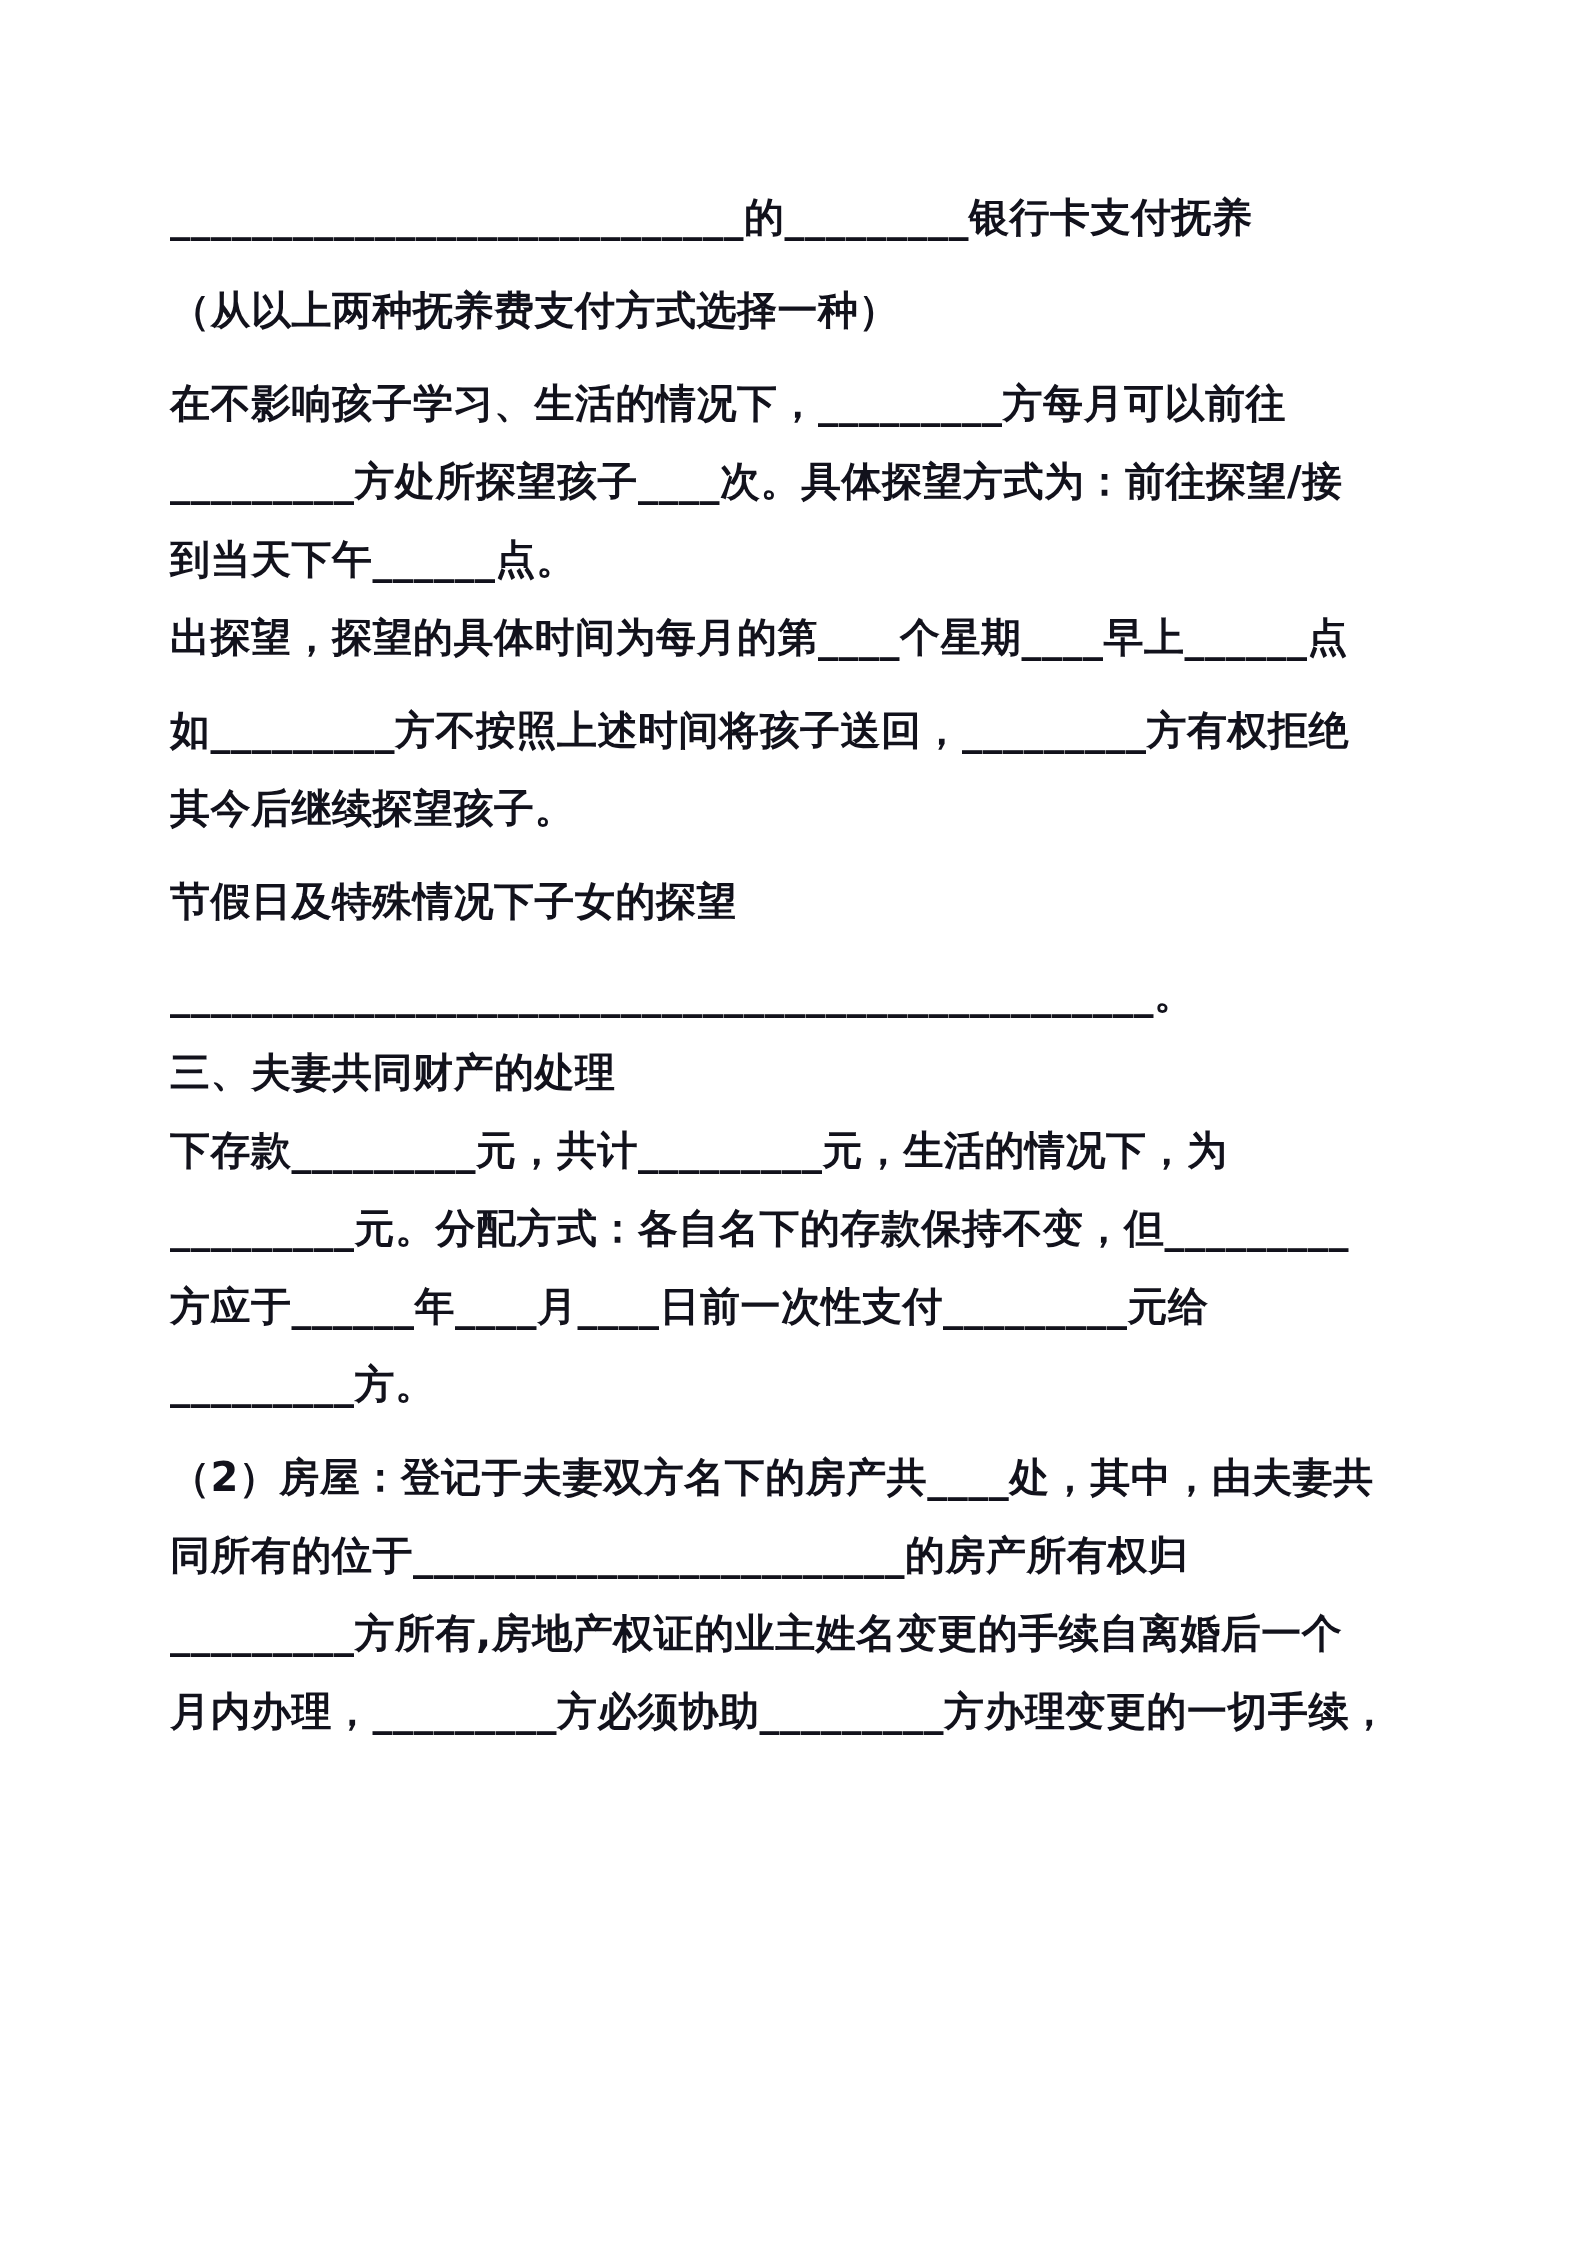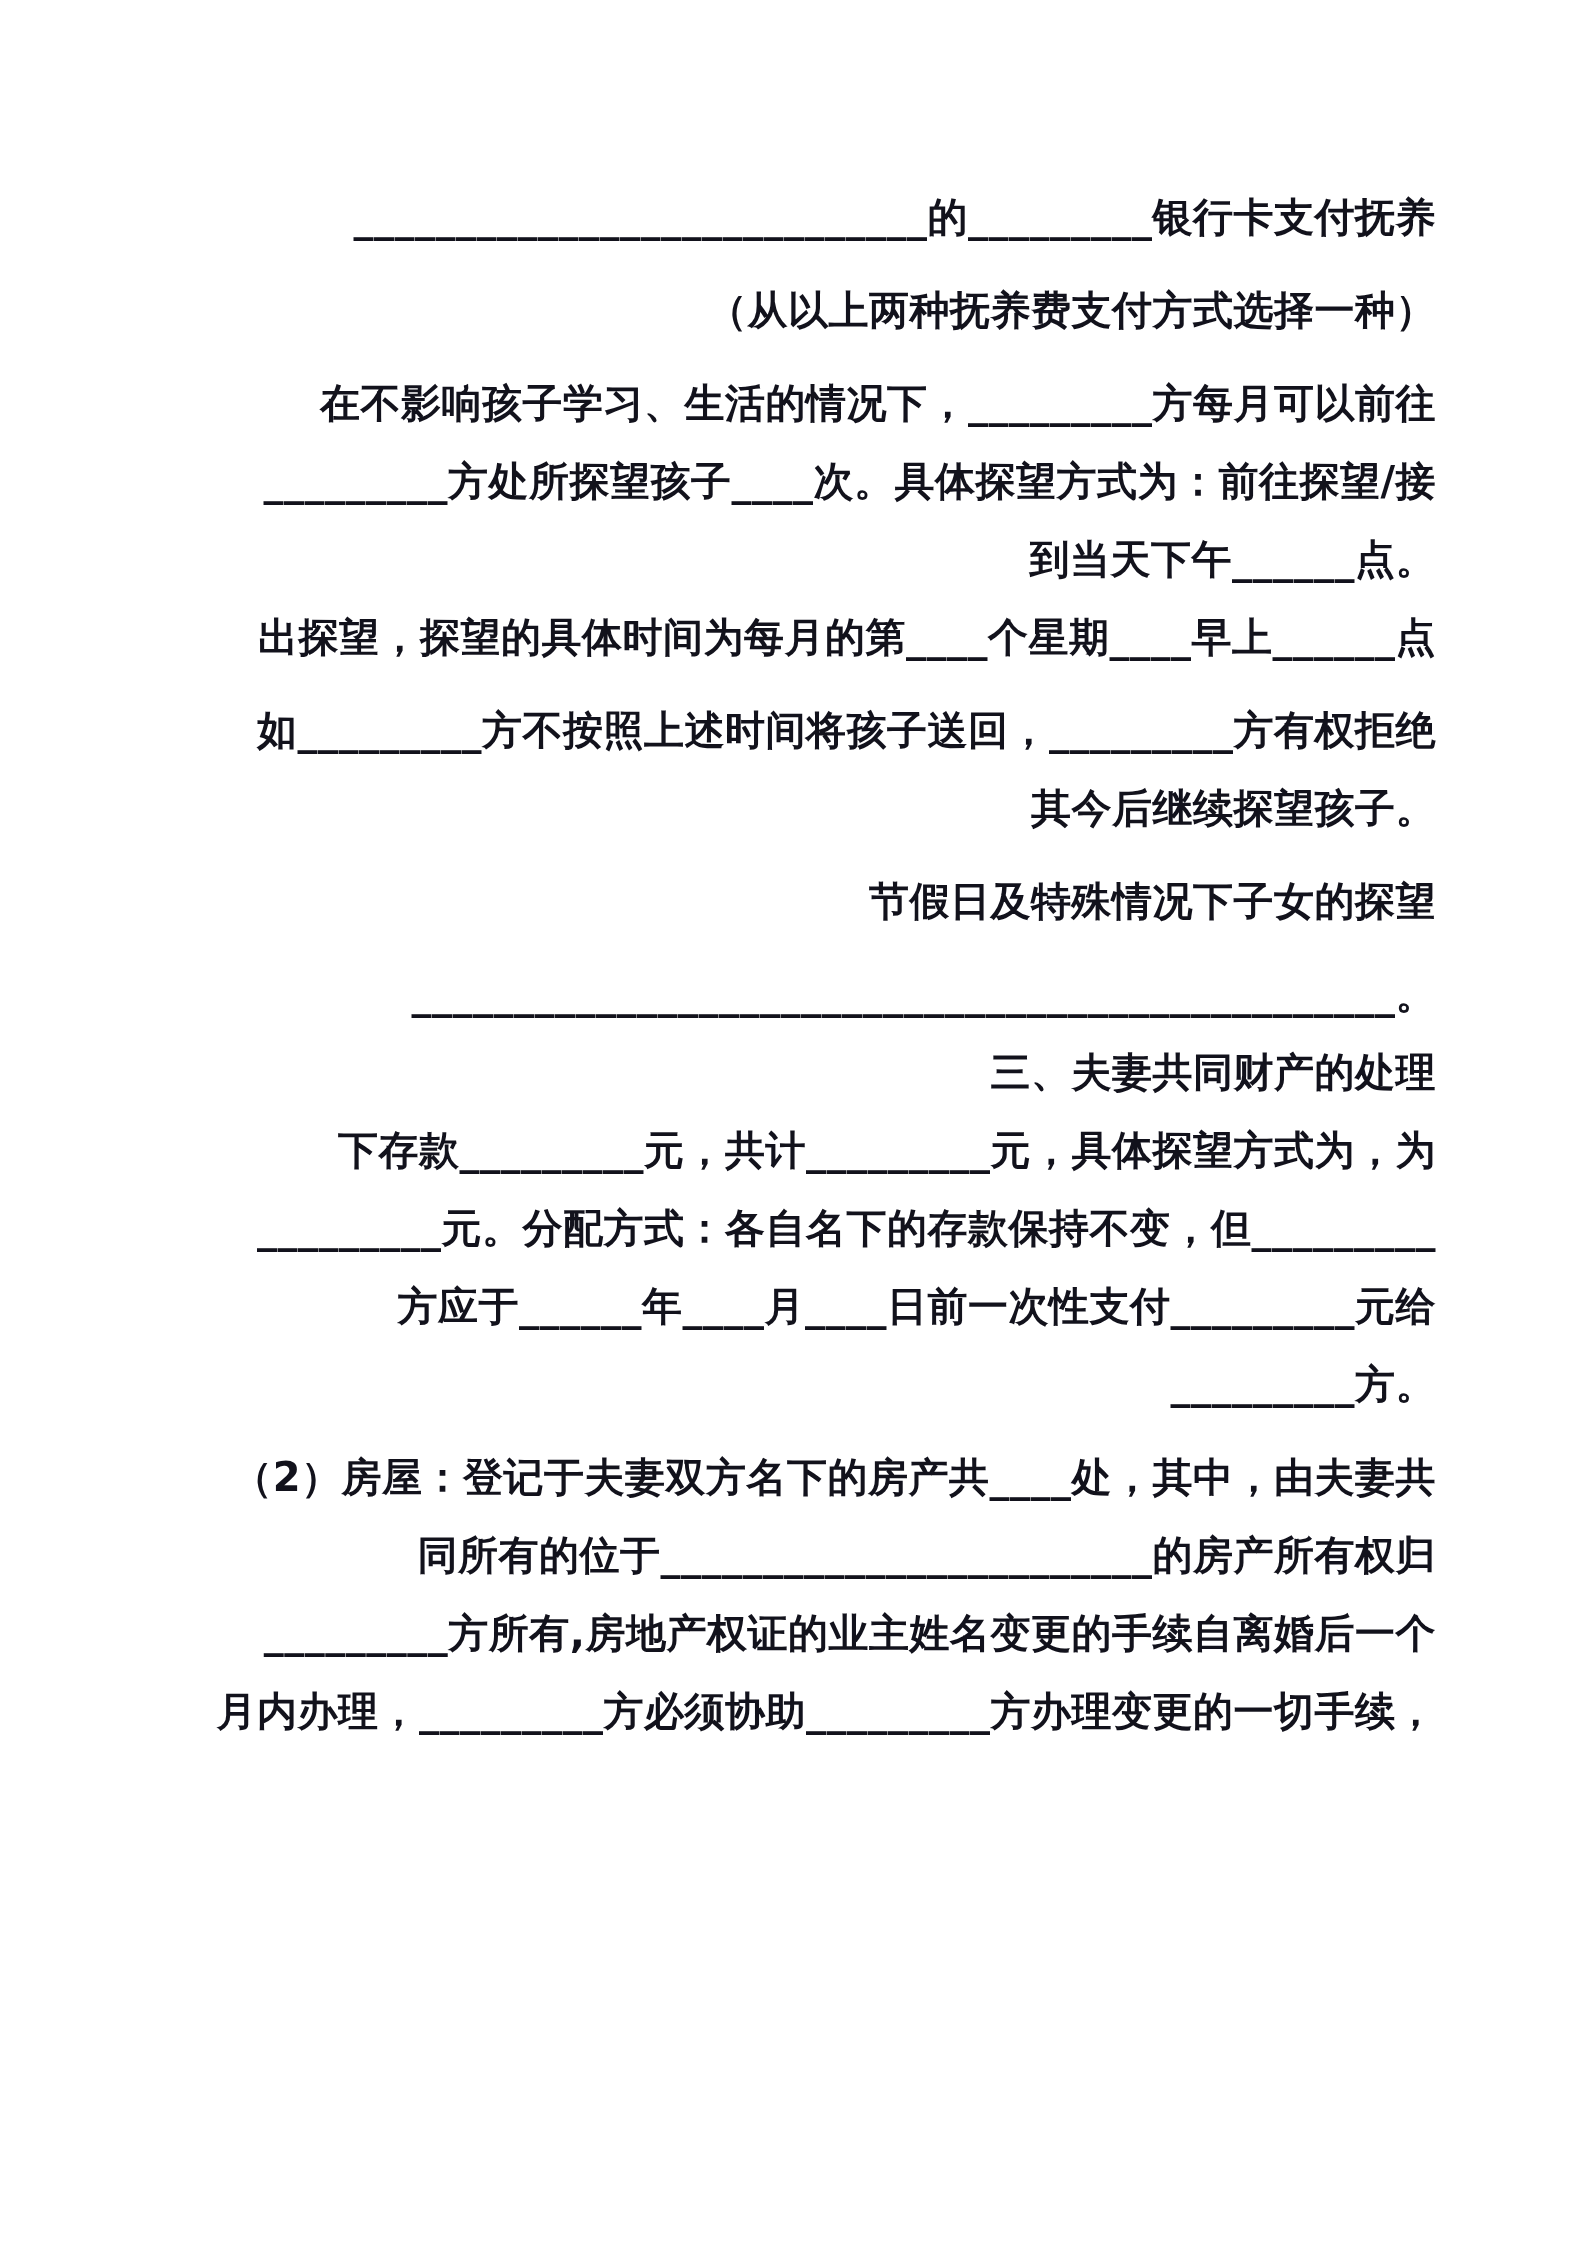--- a/index.html
+++ b/index.html
@@ -12,21 +12,20 @@
     width: 1586px;
     height: 2244px;
     background: #ffffff;
     box-sizing: border-box;
     padding: 178px 150px 8px 170px;
     font-family: "DejaVu Sans", sans-serif;
     font-weight: bold;
     font-size: 40px;
     color: #12121c;
     overflow: hidden;
-    text-align: right;
   }
   .line {
     line-height: 78px;
     white-space: nowrap;
     letter-spacing: 0.5px;
   }
   .para-start {
     margin-top: 15px;
   }
   .heading {
@@ -42,21 +41,21 @@
   <div class="line para-start">（从以上两种抚养费支付方式选择一种）</div>
   <div class="line para-start">在不影响孩子学习、生活的情况下，_________方每月可以前往</div>
   <div class="line">_________方处所探望孩子____次。具体探望方式为：前往探望/接</div>
   <div class="line">到当天下午______点。</div>
   <div class="line">出探望，探望的具体时间为每月的第____个星期____早上______点</div>
   <div class="line para-start">如_________方不按照上述时间将孩子送回，_________方有权拒绝</div>
   <div class="line">其今后继续探望孩子。</div>
   <div class="line para-start">节假日及特殊情况下子女的探望</div>
   <div class="line para-start">________________________________________________。</div>
   <div class="line heading">三、夫妻共同财产的处理</div>
-  <div class="line">下存款_________元，共计_________元，具体探望方式为，为</div>
+  <div class="line">下存款_________元，共计_________元，生活的情况下，为</div>
   <div class="line">_________元。分配方式：各自名下的存款保持不变，但_________</div>
   <div class="line">方应于______年____月____日前一次性支付_________元给</div>
   <div class="line">_________方。</div>
   <div class="line para-start">（2）房屋：登记于夫妻双方名下的房产共____处，其中，由夫妻共</div>
   <div class="line">同所有的位于________________________的房产所有权归</div>
   <div class="line">_________方所有,房地产权证的业主姓名变更的手续自离婚后一个</div>
   <div class="line">月内办理，_________方必须协助_________方办理变更的一切手续，</div>
 </div>
 
 </body></html>

